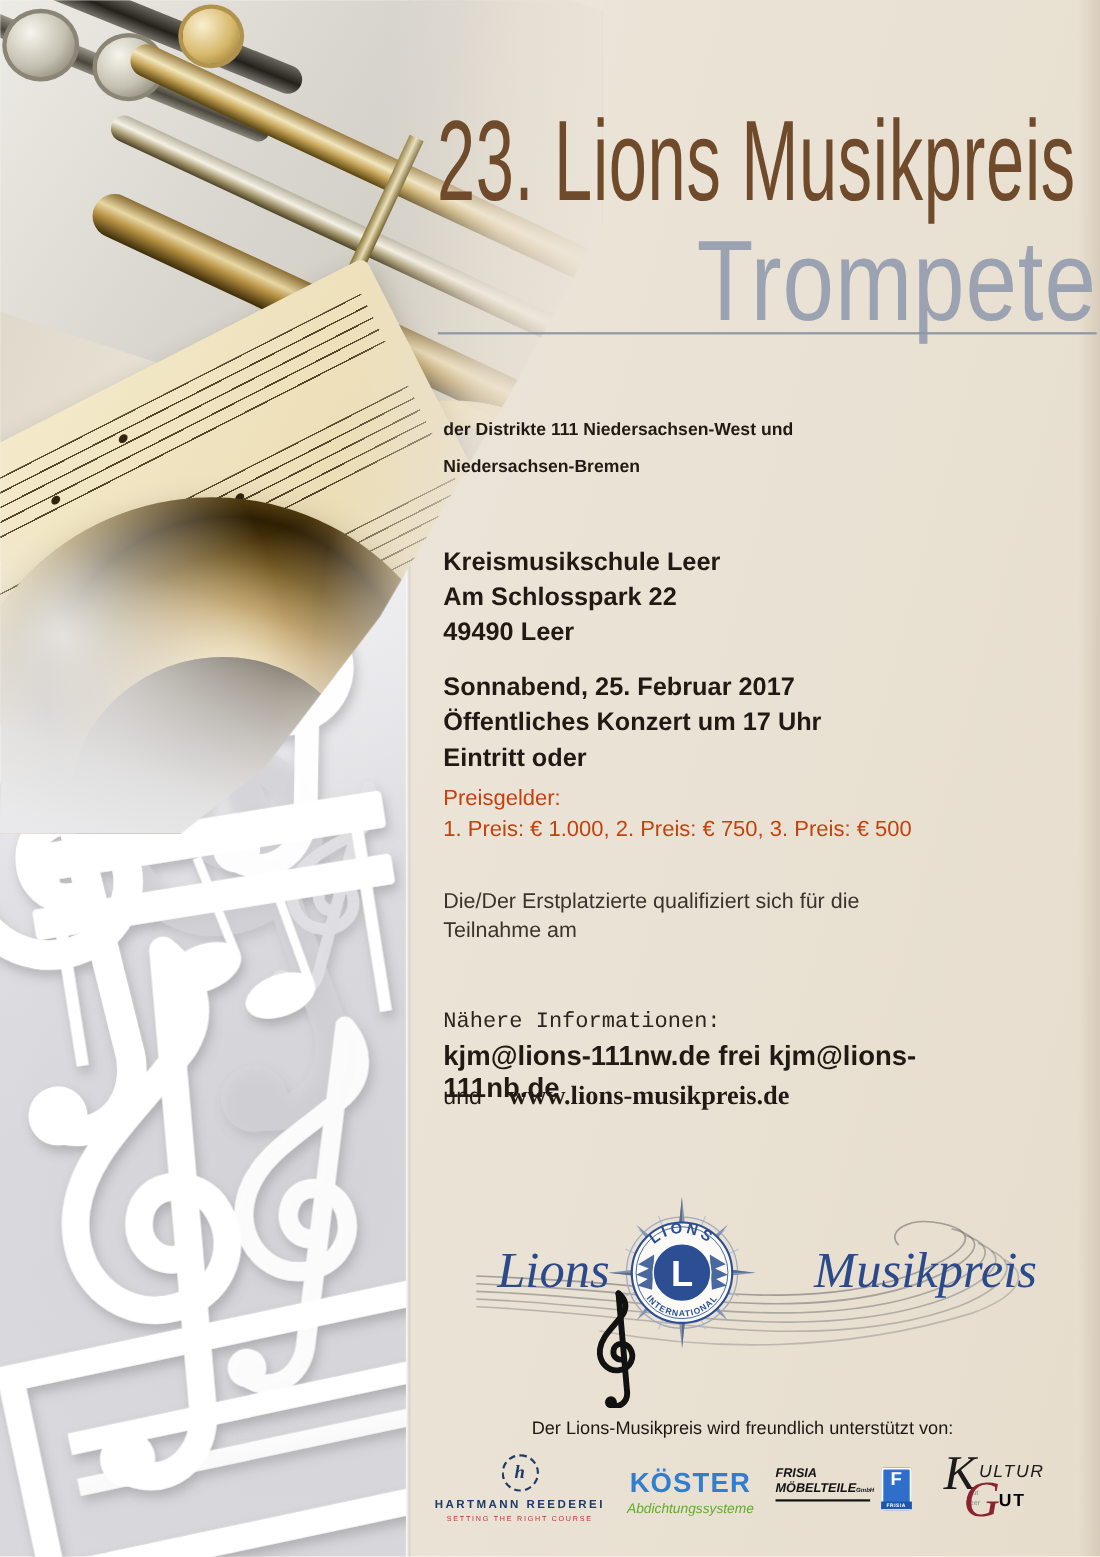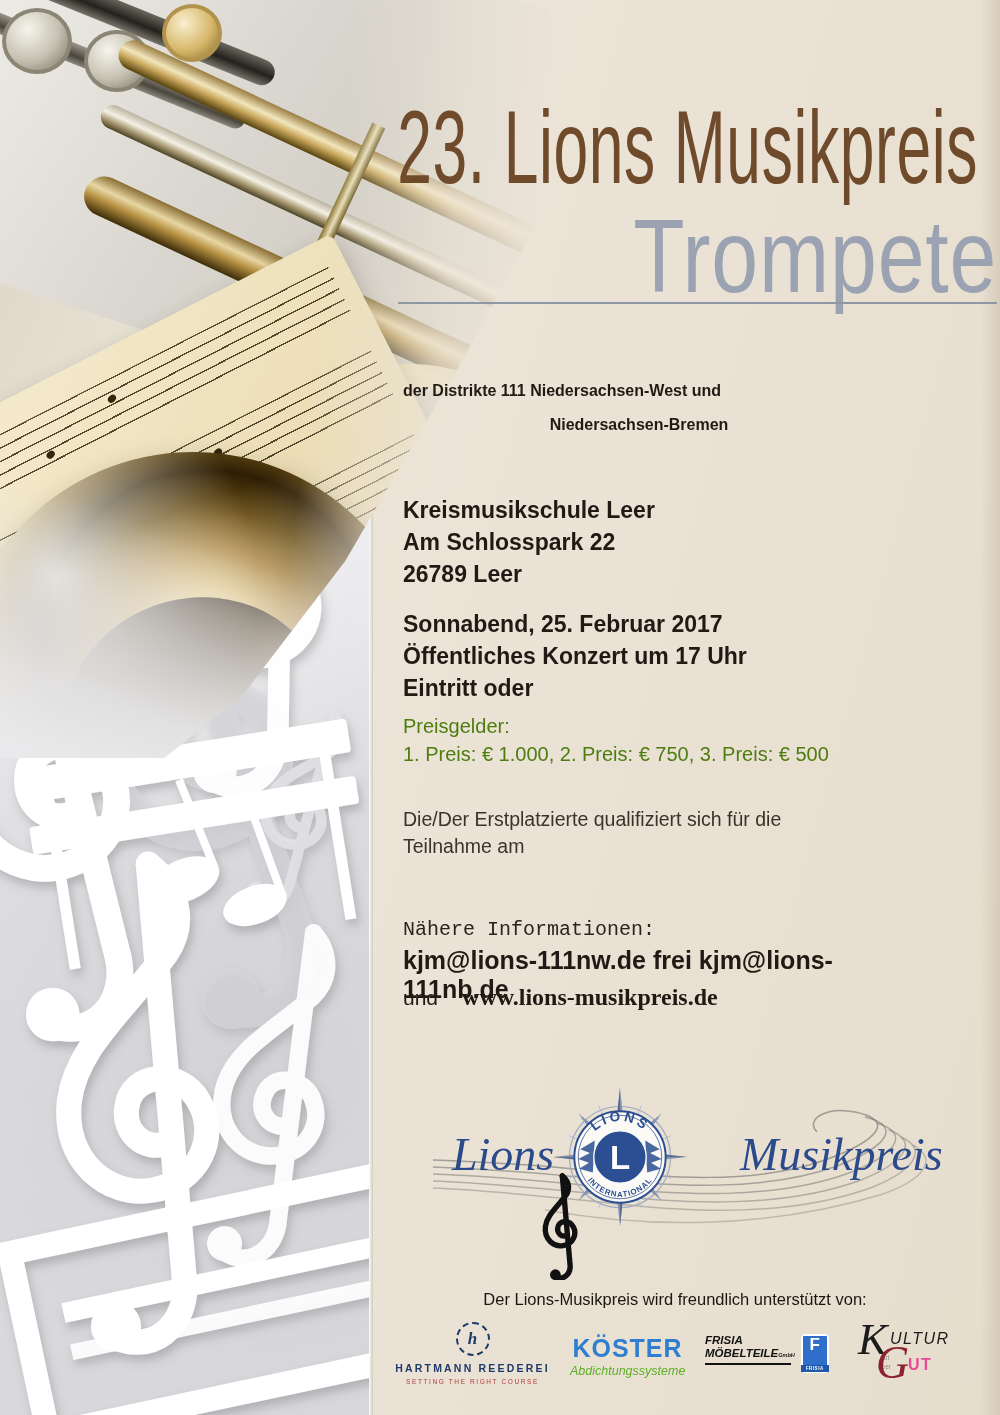--- a/index.html
+++ b/index.html
@@ -81,24 +81,24 @@
   
   .title{top:95px;right:22px;z-index:6;font-size:104px;line-height:1;white-space:nowrap;
     color:#6f4a2b;transform:scaleX(.60);transform-origin:100% 50%;letter-spacing:1px;}
   .subtitle{top:204px;right:3px;z-index:6;font-size:104px;line-height:1;white-space:nowrap;
     color:#9ba3b3;transform:scaleX(.81);transform-origin:100% 50%;letter-spacing:1px;}
   .rule{top:302px;left:398px;width:599px;height:2px;background:#8f96a4;z-index:6;}
 
   
   .content-block{left:403px;width:472px;z-index:6;color:#211a14;}
   .districts{top:374px;font-size:16px;font-weight:bold;line-height:34px;}
-  .districts .l2{text-align:center;}
+  .districts .l2{text-align:left;}
   .venue{top:494px;font-size:23px;font-weight:bold;line-height:32px;}
   .event{top:608px;font-size:23px;font-weight:bold;line-height:32px;}
-  .prizes{top:712px;font-size:20px;line-height:28px;color:#4d7c0f;}
+  .prizes{top:712px;font-size:20px;line-height:28px;color:#c2410c;}
   .qual{top:806px;font-size:19.5px;line-height:27px;color:#3a332c;}
   .info-h{top:918px;font-size:20px;color:#2a241e;font-family:Liberation Mono, monospace;}
   .emails{top:946px;font-size:25px;font-weight:bold;}
   .webline{top:984px;font-size:21px;color:#211a14;}
   .webline .site{font-size:24px;font-weight:bold;margin-left:24px;font-family:Liberation Serif, serif;}
 
   
   .swoosh{left:425px;top:1090px;width:530px;height:190px;z-index:5;}
   .logo-word{z-index:6;font-family:"Liberation Serif",serif;font-style:italic;
     font-size:46px;color:#2b4a8c;white-space:nowrap;}
@@ -132,21 +132,21 @@
   .f-badge-letter{color:#fff;font-weight:900;font-size:17px;line-height:1;}
   .f-badge-label{color:#fff;font-size:4.5px;font-weight:bold;letter-spacing:.5px;
     background:#1f57a8;width:100%;text-align:center;padding:1px 0;}
   .sp-kultur{width:125px;position:relative;height:76px;}
   .kg-script{font-family:"Liberation Serif",serif;font-style:italic;line-height:1;position:absolute;}
   .kg-k{left:8px;top:-4px;font-size:44px;color:#1b1b1b;}
   .kg-ultur{position:absolute;left:40px;top:8px;font-size:16px;letter-spacing:1.5px;color:#1b1b1b;font-style:italic;}
   .kg-tut{position:absolute;left:32px;top:32px;font-size:6.5px;color:#8a8a8a;}
   .kg-leer{position:absolute;left:28px;top:41px;font-size:6.5px;color:#8a8a8a;}
   .kg-g{left:26px;top:18px;font-size:46px;color:#8c2230;}
-  .kg-ut{position:absolute;left:58px;top:34px;font-size:16px;font-weight:bold;letter-spacing:1.5px;color:#ec4899;}
+  .kg-ut{position:absolute;left:58px;top:34px;font-size:16px;font-weight:bold;letter-spacing:1.5px;color:#000000;}
 </style>
 </head>
 <body>
 
 <svg width="0" height="0" style="position:absolute" aria-hidden="true">
   <defs>
     <symbol id="clef" viewBox="0 0 60 150">
       <path d="M33 5 C41 11 44 21 38 30 C26 46 13 56 11 71 C9 88 22 98 34 96 C47 94 53 81 47 71 C42 62 28 63 27 73 C26 80 32 85 38 83" fill="none" stroke="currentColor" stroke-width="7" stroke-linecap="round"></path>
       <path d="M33 5 L43 120 C45 134 33 143 22 136" fill="none" stroke="currentColor" stroke-width="7" stroke-linecap="round"></path>
       <circle cx="24" cy="134" r="7" fill="currentColor"></circle>
@@ -234,21 +234,21 @@
 <div class="abs rule"></div>
 
 <div class="abs content-block districts">
   <div class="l1">der Distrikte 111 Niedersachsen-West und</div>
   <div class="l2">Niedersachsen-Bremen</div>
 </div>
 
 <div class="abs content-block venue">
   <div>Kreismusikschule Leer</div>
   <div>Am Schlosspark 22</div>
-  <div>26789 Leer</div>
+  <div>49490 Leer</div>
 </div>
 
 <div class="abs content-block event">
   <div>Sonnabend, 25. Februar 2017</div>
   <div>Öffentliches Konzert um 17 Uhr</div>
   <div>Eintritt oder</div>
 </div>
 
 <div class="abs content-block prizes">
   <div>Preisgelder:</div>

